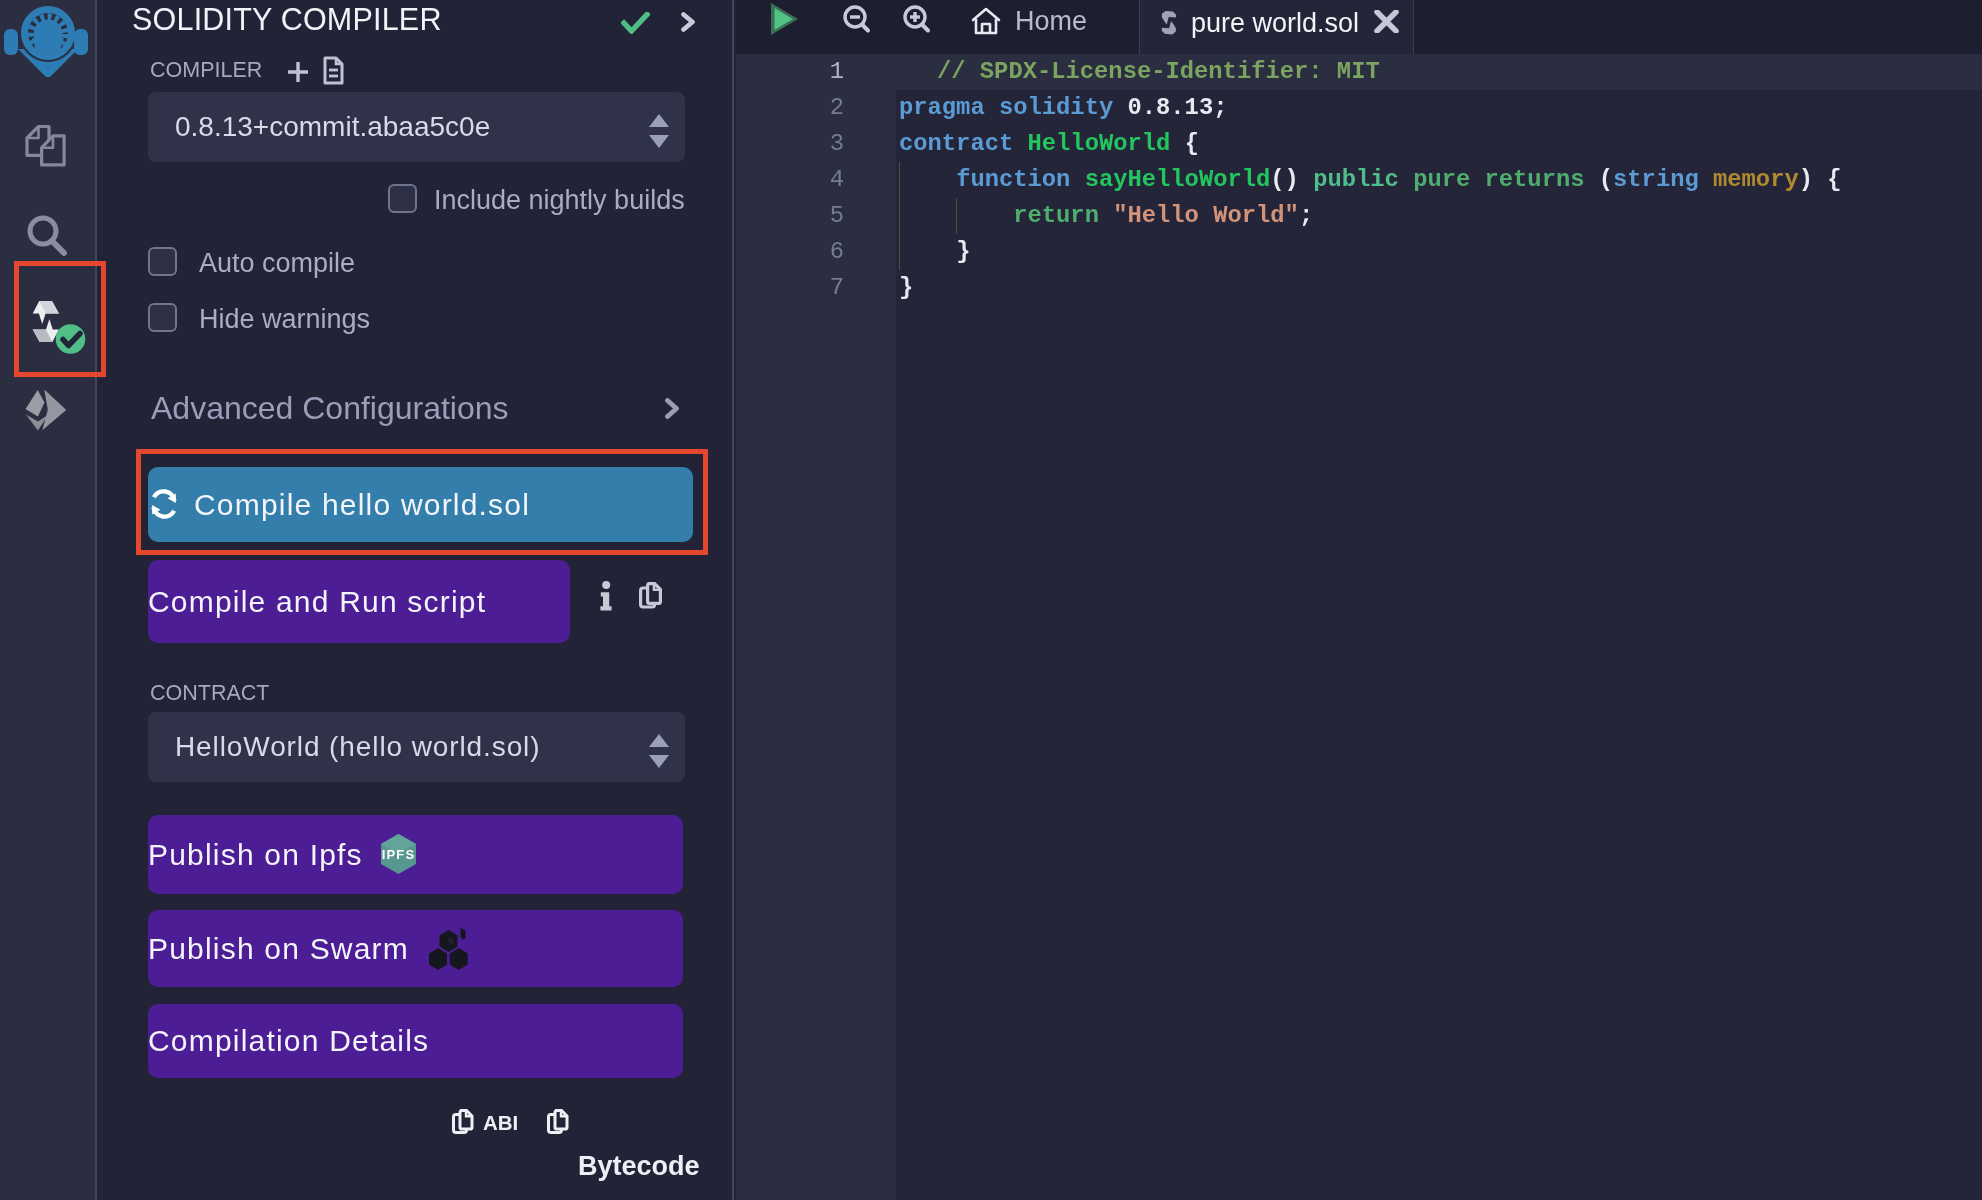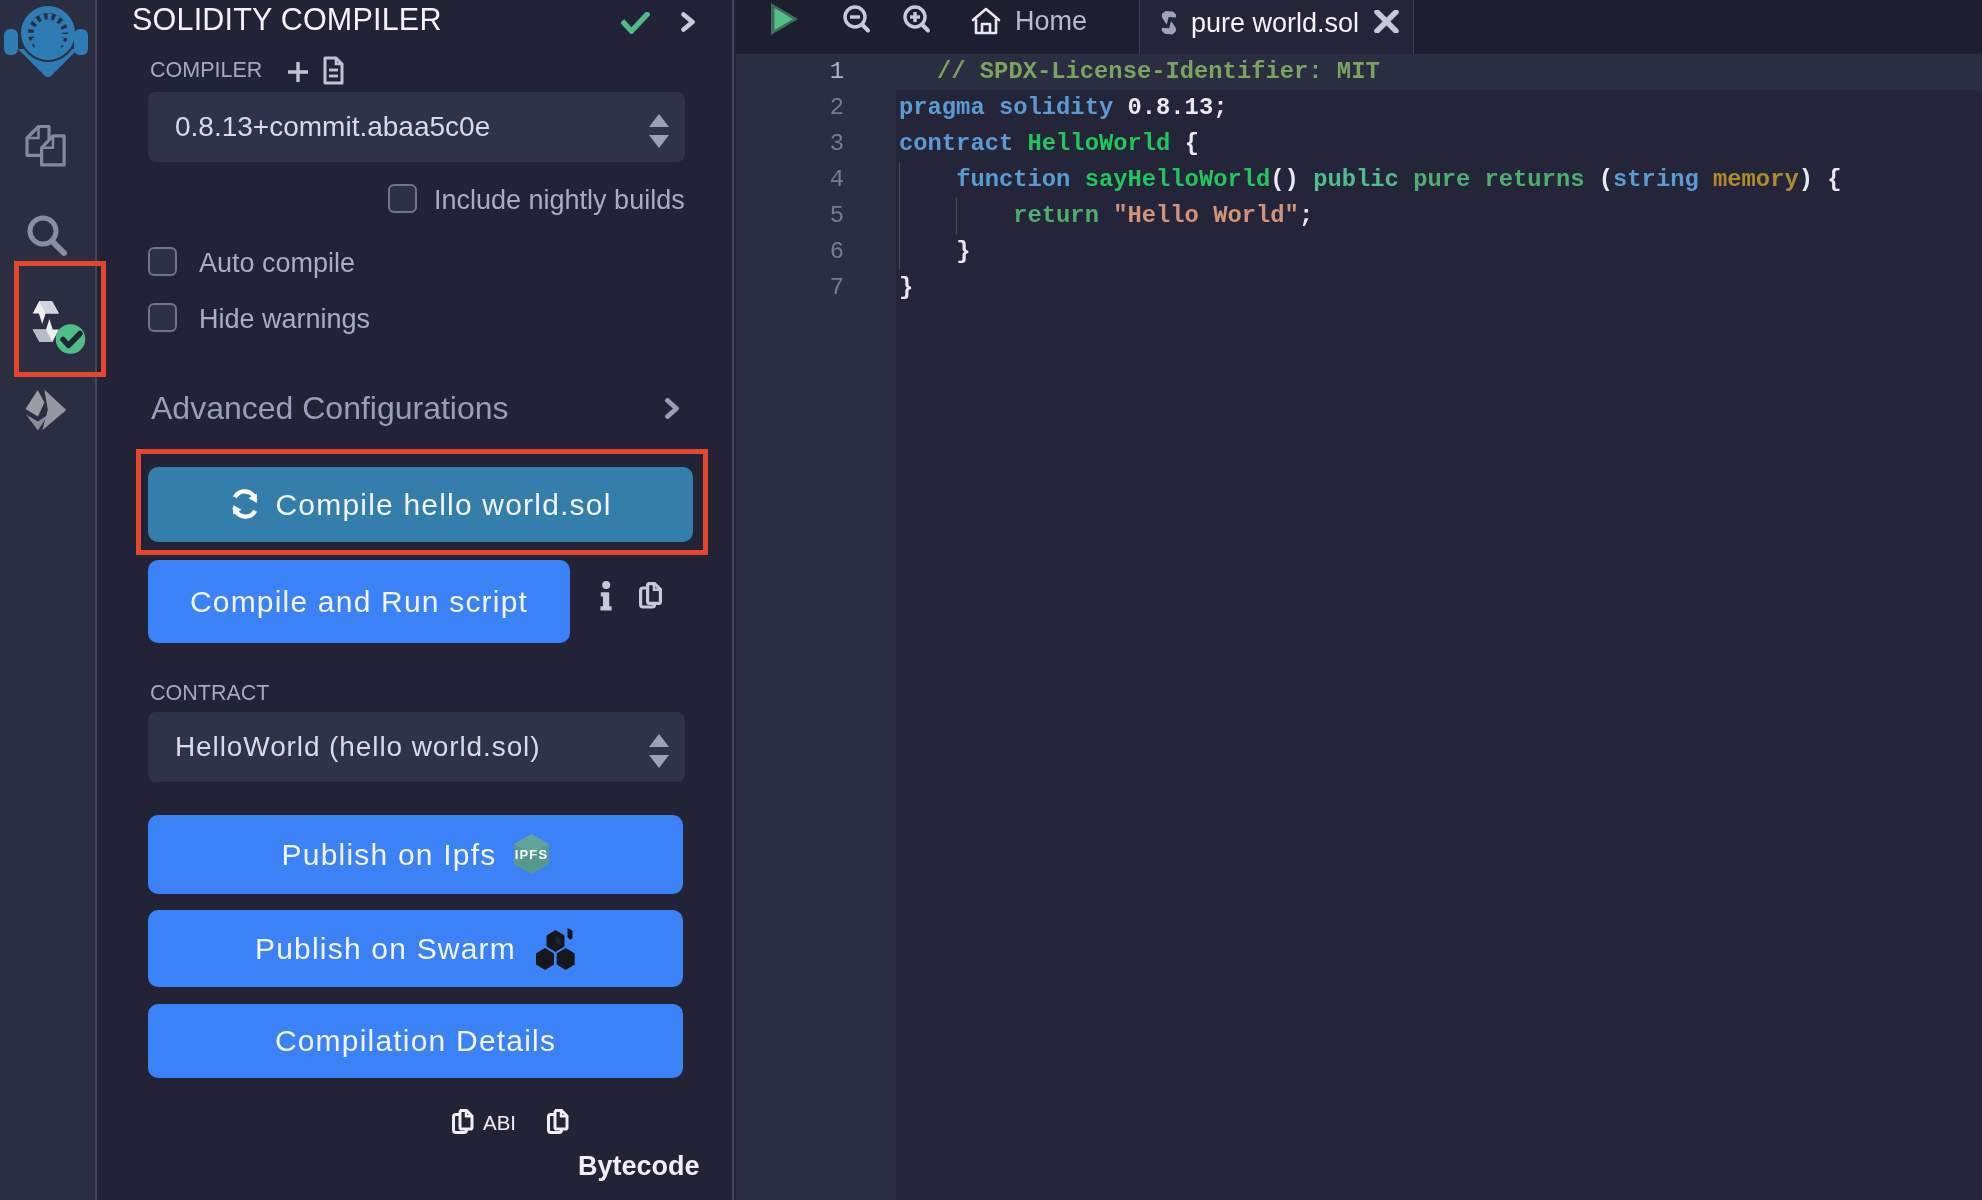--- a/index.html
+++ b/index.html
@@ -16,22 +16,22 @@
   #panel { left:97px; top:0; width:637px; height:1200px; background:#222336;
     border-right:2px solid #43465a; }
 
   .ptitle { left:132px; top:2px; font-size:30.5px; letter-spacing:0.2px; color:#f2f3f8; }
   .slabel { font-size:21.5px; color:#a5a8c0; }
   .pselect { left:148px; width:537px; height:70px; background:#30324a; border-radius:8px;
     color:#d8dae8; font-size:28px; line-height:70px; padding-left:27px; }
   .selarrows { width:22px; height:34px; }
   .cb { width:29px; height:29px; border:2px solid #70748e; border-radius:6px; background:#2e3046; }
   .cblabel { font-size:27px; color:#a9acc4; }
-  .btn { border-radius:10px; color:#f4f5fa; font-size:30px; letter-spacing:1.2px; text-align:center; }
-  .graybtn { background:#3b82f6; }
+  .btn { border-radius:10px; color:#f4f5fa; font-size:30px; letter-spacing:1.2px; }
+  .graybtn { background:#4c1d95; }
 
   
   #editor { left:736px; top:0; width:1246px; height:1200px; background:#242538; }
   #tabbar { left:0; top:0; width:1246px; height:54px; background:#1d1f30; }
   #gutter { left:0; top:54px; width:160px; height:1146px; background:#2b2d40; }
   #curline { left:160px; top:54px; width:1086px; height:36px; background:#2b2d40; }
   .lnum { position:absolute; width:108px; text-align:right;
     font-family:"Liberation Mono", monospace; font-size:23.8px; line-height:36px; color:#767b93; }
   .codeline { position:absolute; left:163px; font-family:"Liberation Mono", monospace;
     font-size:23.8px; line-height:36px; color:#d6d9e4; white-space:pre; font-weight:bold; }
@@ -195,21 +195,21 @@
     <polygon points="21.5,8 26.5,11 26.5,17 21.5,14.5" fill="#20222e"></polygon>
   </svg></div>
 
   <div class="abs btn graybtn" style="left:148px;top:1004px;width:535px;height:74px;line-height:74px;">Compilation Details</div>
 
   <svg class="abs" style="left:452px;top:1109px;" width="22" height="26" viewBox="0 0 22 26">
     <rect x="1.5" y="5.5" width="13" height="18" rx="2.4" fill="none" stroke="#eef0f6" stroke-width="3"></rect>
     <path d="M8 1.5 h6.5 l5.5 5.5 v11.2 a1.9 1.9 0 0 1 -1.9 1.9 h-8.2 a1.9 1.9 0 0 1 -1.9 -1.9 v-14.8 a1.9 1.9 0 0 1 1.9 -1.9 z" fill="#222336" stroke="#eef0f6" stroke-width="3"></path>
     <path d="M14 1.5 v5.8 h5.8" fill="none" stroke="#eef0f6" stroke-width="2.4"></path>
   </svg>
-  <div class="abs" style="left:483px;top:1111px;font-size:20.5px;font-weight:normal;color:#eef0f6;">ABI</div>
+  <div class="abs" style="left:483px;top:1111px;font-size:20.5px;font-weight:bold;color:#eef0f6;">ABI</div>
   <svg class="abs" style="left:547px;top:1109px;" width="22" height="26" viewBox="0 0 22 26">
     <rect x="1.5" y="5.5" width="13" height="18" rx="2.4" fill="none" stroke="#eef0f6" stroke-width="3"></rect>
     <path d="M8 1.5 h6.5 l5.5 5.5 v11.2 a1.9 1.9 0 0 1 -1.9 1.9 h-8.2 a1.9 1.9 0 0 1 -1.9 -1.9 v-14.8 a1.9 1.9 0 0 1 1.9 -1.9 z" fill="#222336" stroke="#eef0f6" stroke-width="3"></path>
     <path d="M14 1.5 v5.8 h5.8" fill="none" stroke="#eef0f6" stroke-width="2.4"></path>
   </svg>
   <div class="abs" style="left:578px;top:1111px;font-size:27px;font-weight:bold;color:#eef0f6;margin-top:40px;">Bytecode</div>
 
   <div class="abs" id="editor">
     <div class="abs" id="gutter"></div>
     <div class="abs" id="curline"></div>

